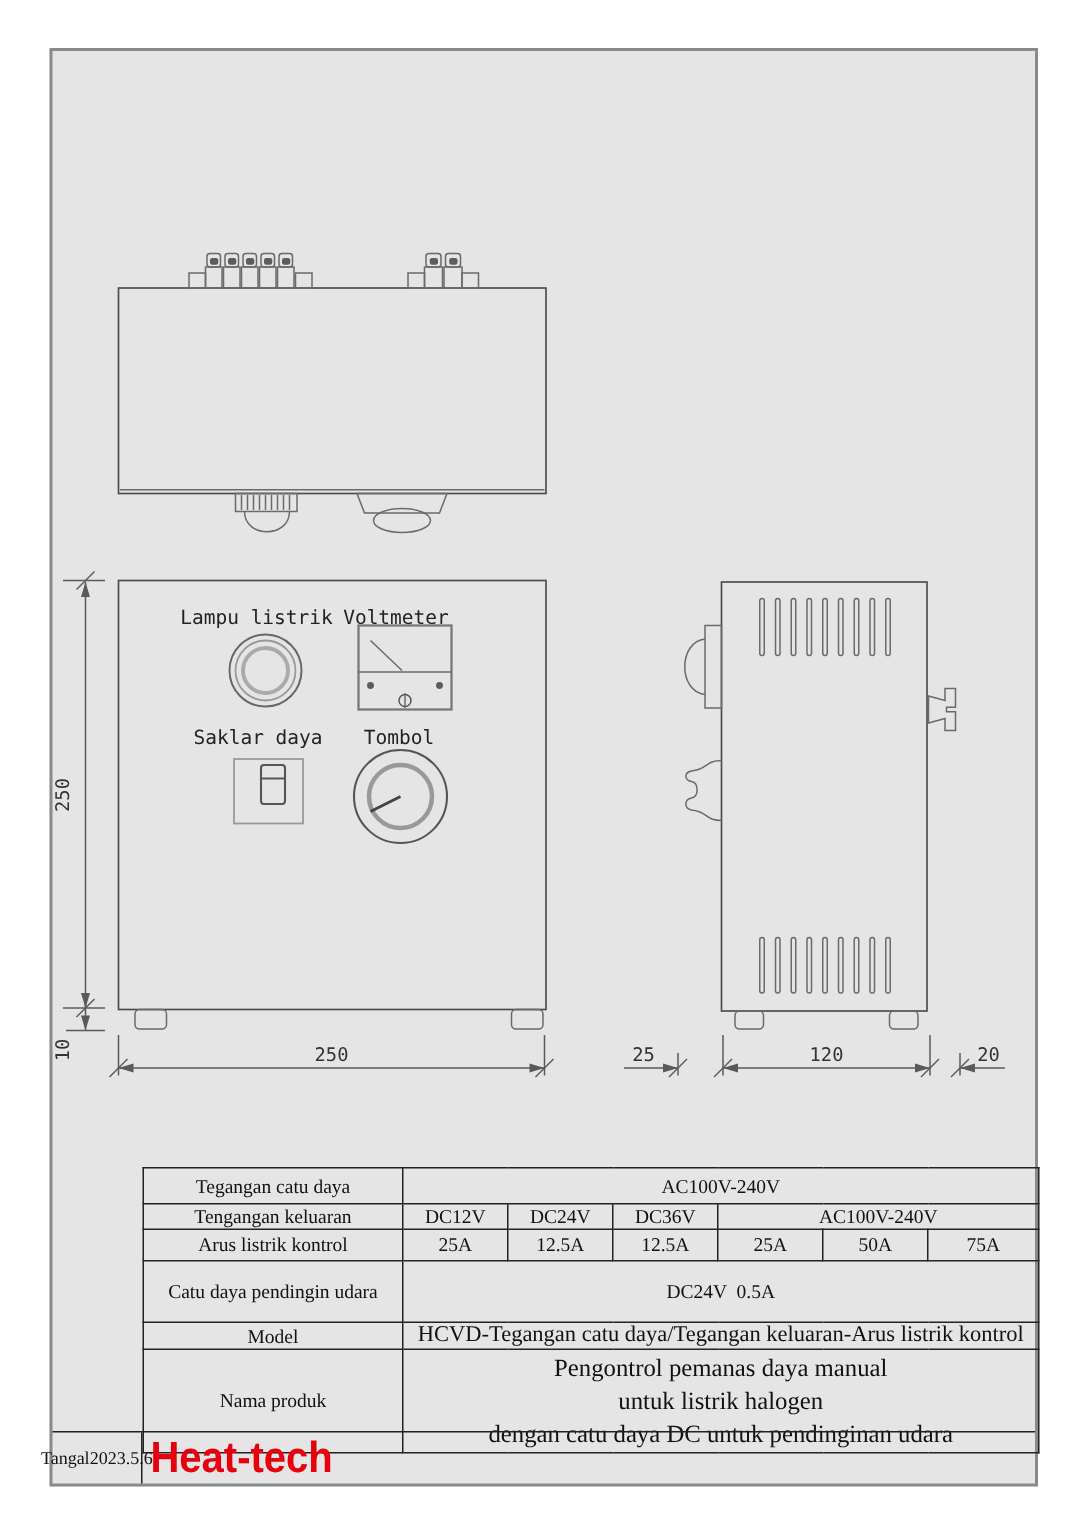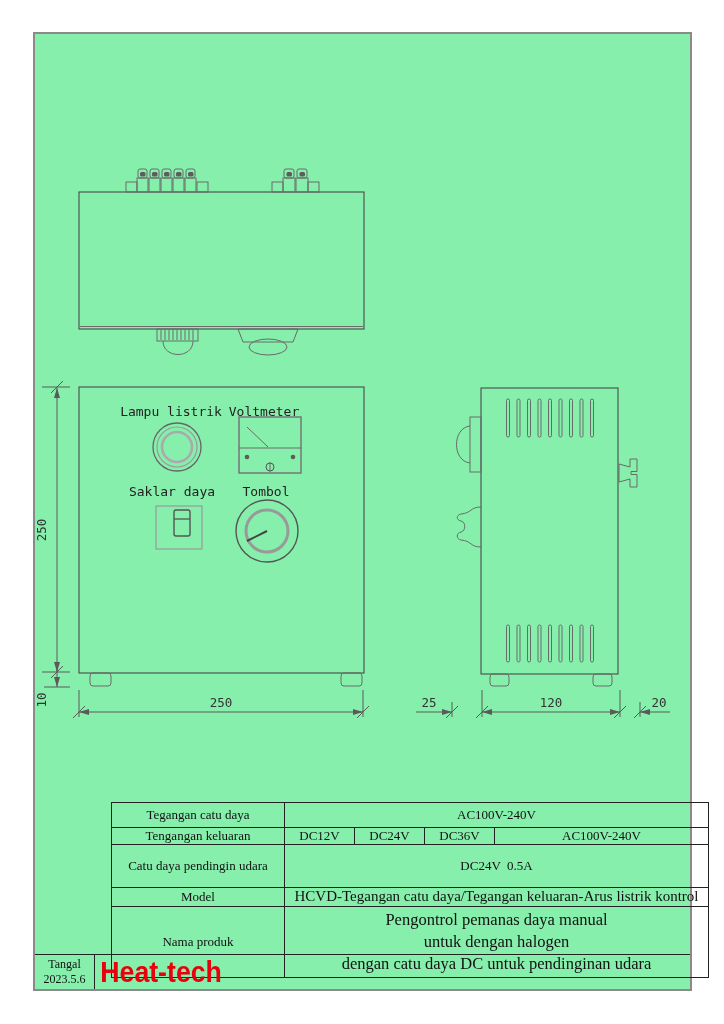--- a/index.html
+++ b/index.html
@@ -1,41 +1,41 @@
 <!DOCTYPE html>
 <html><head>
 <meta charset="utf-8">
 <style>
   html,body{margin:0;padding:0;background:#ffffff;}
   #canvas{position:relative;width:724px;height:1024px;background:#ffffff;
           font-family:"Liberation Serif",serif;color:#111;}
   #sheet{position:absolute;left:33px;top:32px;width:659px;height:959px;
-         border:2px solid #8a8a8a;box-sizing:border-box;background:#86efac;}
+         border:2px solid #8a8a8a;box-sizing:border-box;background:#e5e5e5;}
   #drawing-svg{position:absolute;left:0;top:0;}
   .cadtext{font-family:"DejaVu Sans Mono",monospace;font-size:13px;fill:#222;}
   .dimtext{font-family:"DejaVu Sans Mono",monospace;font-size:12.5px;fill:#333;}
   .ln{stroke:#4a4a4a;stroke-width:1.1;fill:none;}
   .lnthin{stroke:#6a6a6a;stroke-width:1;fill:none;}
   .dim{stroke:#5a5a5a;stroke-width:1;fill:none;}
   .arr{fill:#5a5a5a;stroke:none;}
   .darkfill{fill:#5c5c5c;stroke:none;}
   
-  #spec-table{position:absolute;left:60px;top:768px;width:597px;height:176px;
-              border-collapse:collapse;table-layout:fixed;font-size:13px;margin-left:16px;}
+  #spec-table{position:absolute;left:60px;top:744px;width:597px;height:176px;
+              border-collapse:collapse;table-layout:fixed;font-size:13px;}
   #spec-table td{border:1px solid #222;text-align:center;vertical-align:middle;
                  padding:0;overflow:hidden;}
   #spec-table td.lbl{font-size:13px;}
   td.pre{white-space:pre;border-radius:11px;}
   td.bold-val{font-weight:normal;font-size:15px;}
   .prod-line{font-weight:normal;font-size:16.5px;line-height:22px;}
   
   #title-block{position:absolute;left:0;top:920px;width:655px;height:35px;
                display:flex;border-top:1px solid #222;box-sizing:border-box;}
   #date-cell{width:60px;border-right:1px solid #222;box-sizing:border-box;
-             display:flex;flex-direction:column;justify-content:center;align-items:center;
+             display:flex;flex-direction:row;justify-content:center;align-items:center;
              font-size:12px;line-height:15px;}
   #brand-cell{flex:1;display:flex;align-items:center;justify-content:flex-start;}
   #brand-logo{font-family:"Liberation Sans",sans-serif;font-weight:bold;
               font-size:29px;letter-spacing:0px;transform:scaleX(.92);}
 </style>
 </head>
 <body>
 
 <div id="canvas">
   <div id="sheet">
@@ -254,33 +254,42 @@
         <td class="lbl">Tegangan catu daya</td>
         <td colspan="6">AC100V-240V</td>
       </tr>
       <tr style="height:14px">
         <td class="lbl">Tengangan keluaran</td>
         <td>DC12V</td>
         <td>DC24V</td>
         <td>DC36V</td>
         <td colspan="3">AC100V-240V</td>
       </tr>
+      <tr style="height:21px">
+        <td class="lbl">Arus listrik kontrol</td>
+        <td>25A</td>
+        <td>12.5A</td>
+        <td>12.5A</td>
+        <td>25A</td>
+        <td>50A</td>
+        <td>75A</td>
+      </tr>
       <tr style="height:41px">
         <td class="lbl">Catu daya pendingin udara</td>
         <td colspan="6" class="pre">DC24V  0.5A</td>
       </tr>
       <tr style="height:18px">
         <td class="lbl">Model</td>
         <td colspan="6" class="bold-val">HCVD-Tegangan catu daya/Tegangan keluaran-Arus listrik kontrol</td>
       </tr>
       <tr style="height:69px">
         <td class="lbl">Nama produk</td>
         <td colspan="6">
           <div class="prod-line">Pengontrol pemanas daya manual</div>
-          <div class="prod-line">untuk dengan halogen</div>
+          <div class="prod-line">untuk listrik halogen</div>
           <div class="prod-line">dengan catu daya DC untuk pendinginan udara</div>
         </td>
       </tr>
     </tbody>
       </table>
 
     <div id="title-block">
       <div id="date-cell">
         <div>Tangal</div>
         <div>2023.5.6</div>

